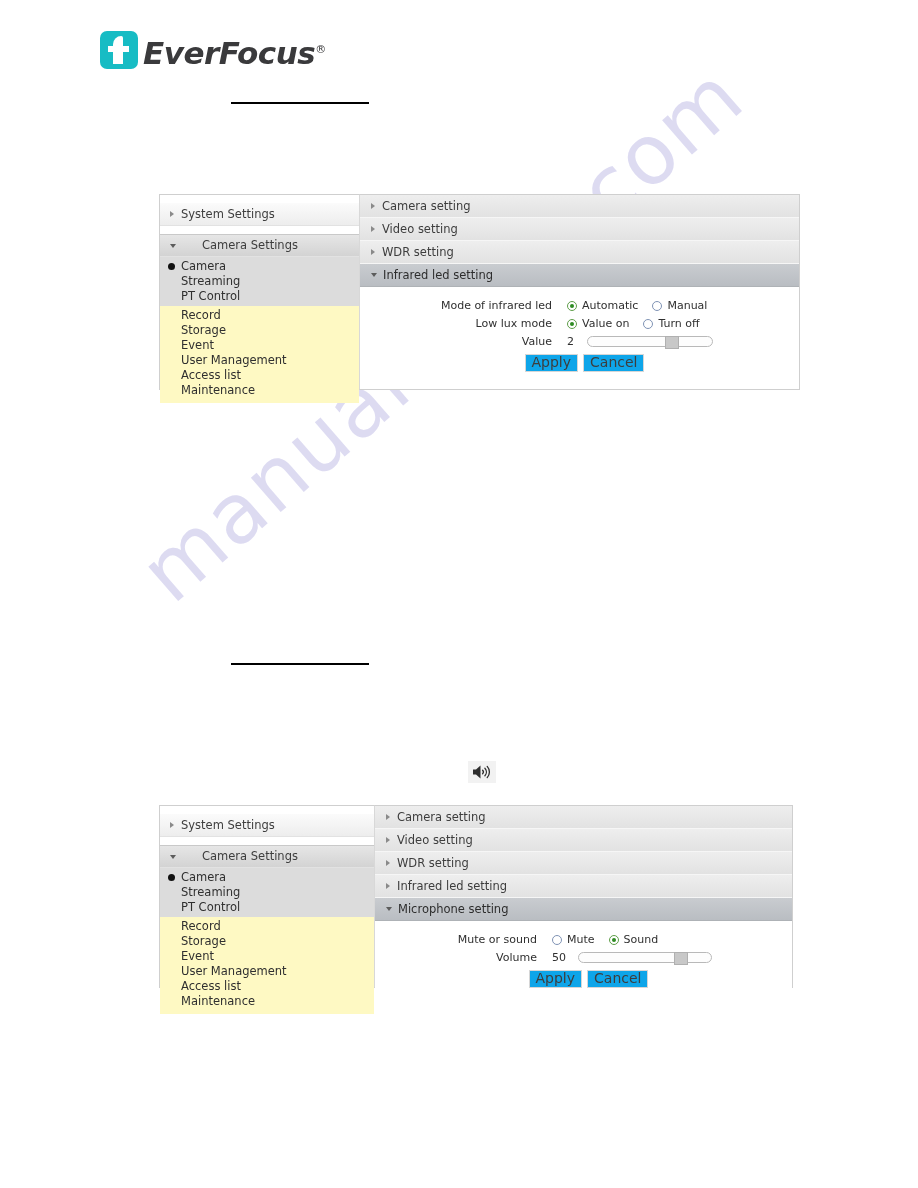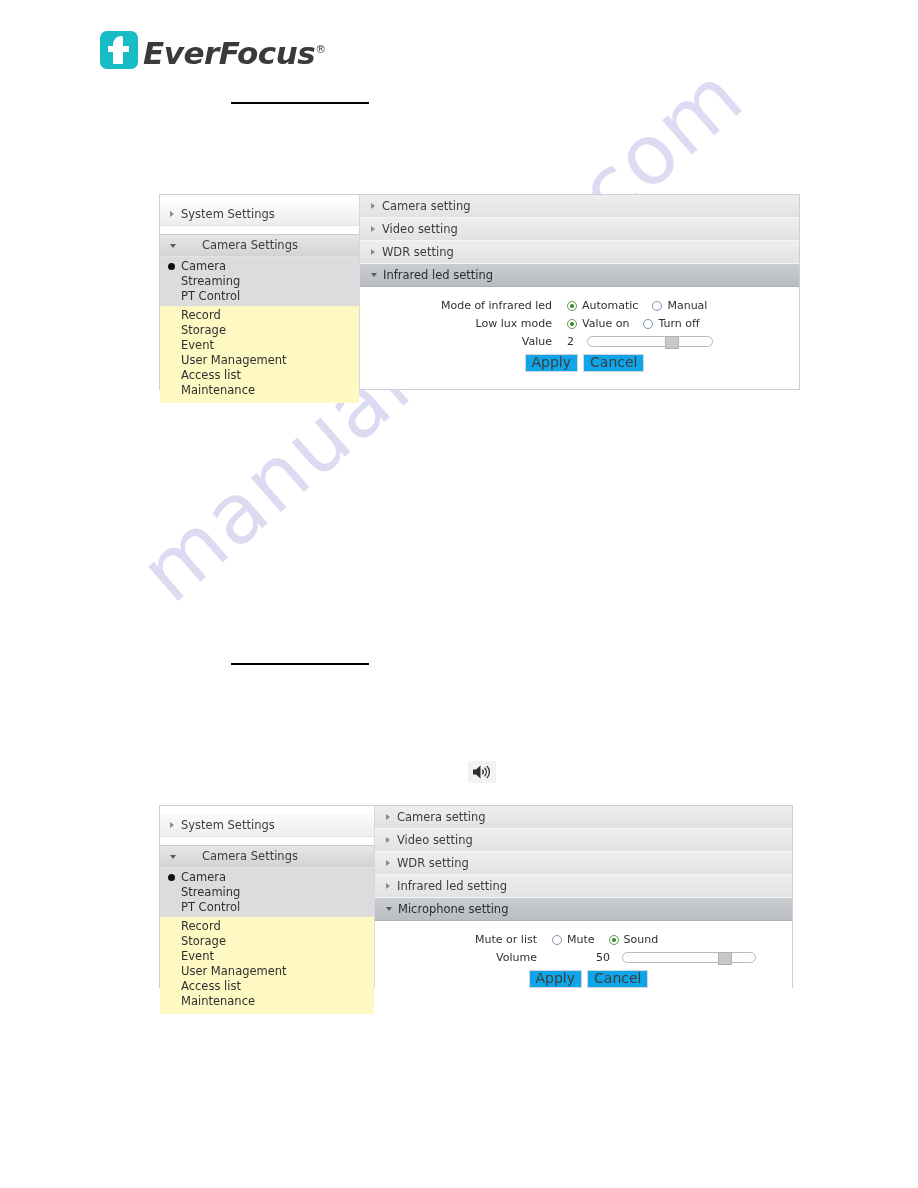--- a/index.html
+++ b/index.html
@@ -294,21 +294,21 @@
     background: #2e8b22;
   }
   .radio-label { margin-right: 9px; white-space: nowrap; }
 
   .val-num {
     width: 20px;
     flex: 0 0 auto;
     text-align: left;
     white-space: nowrap;
   }
-  .shot-2 .val-num { width: 26px; margin-left: 44px; }
+  .shot-2 .val-num { width: 26px; }
 
   .slider {
     position: relative;
     width: 126px;
     height: 11px;
     border: 1px solid #b9b9b9;
     border-radius: 6px;
     background: #fdfdfd;
     box-sizing: border-box;
     flex: 0 0 auto;
@@ -531,21 +531,21 @@
       <span>Infrared led setting</span>
     </div>
     <div class="acc-row open">
       <span class="arrow-down"></span>
       <span>Microphone setting</span>
     </div>
 
     <div class="acc-body">
 
       <div class="form-row">
-        <div class="form-label">Mute or list</div>
+        <div class="form-label">Mute or sound</div>
         <div class="radio-group">
           <span class="radio"></span>
           <span class="radio-label">Mute</span>
           <span class="radio checked"></span>
           <span class="radio-label">Sound</span>
         </div>
       </div>
 
       <div class="form-row">
         <div class="form-label">Volume</div>

